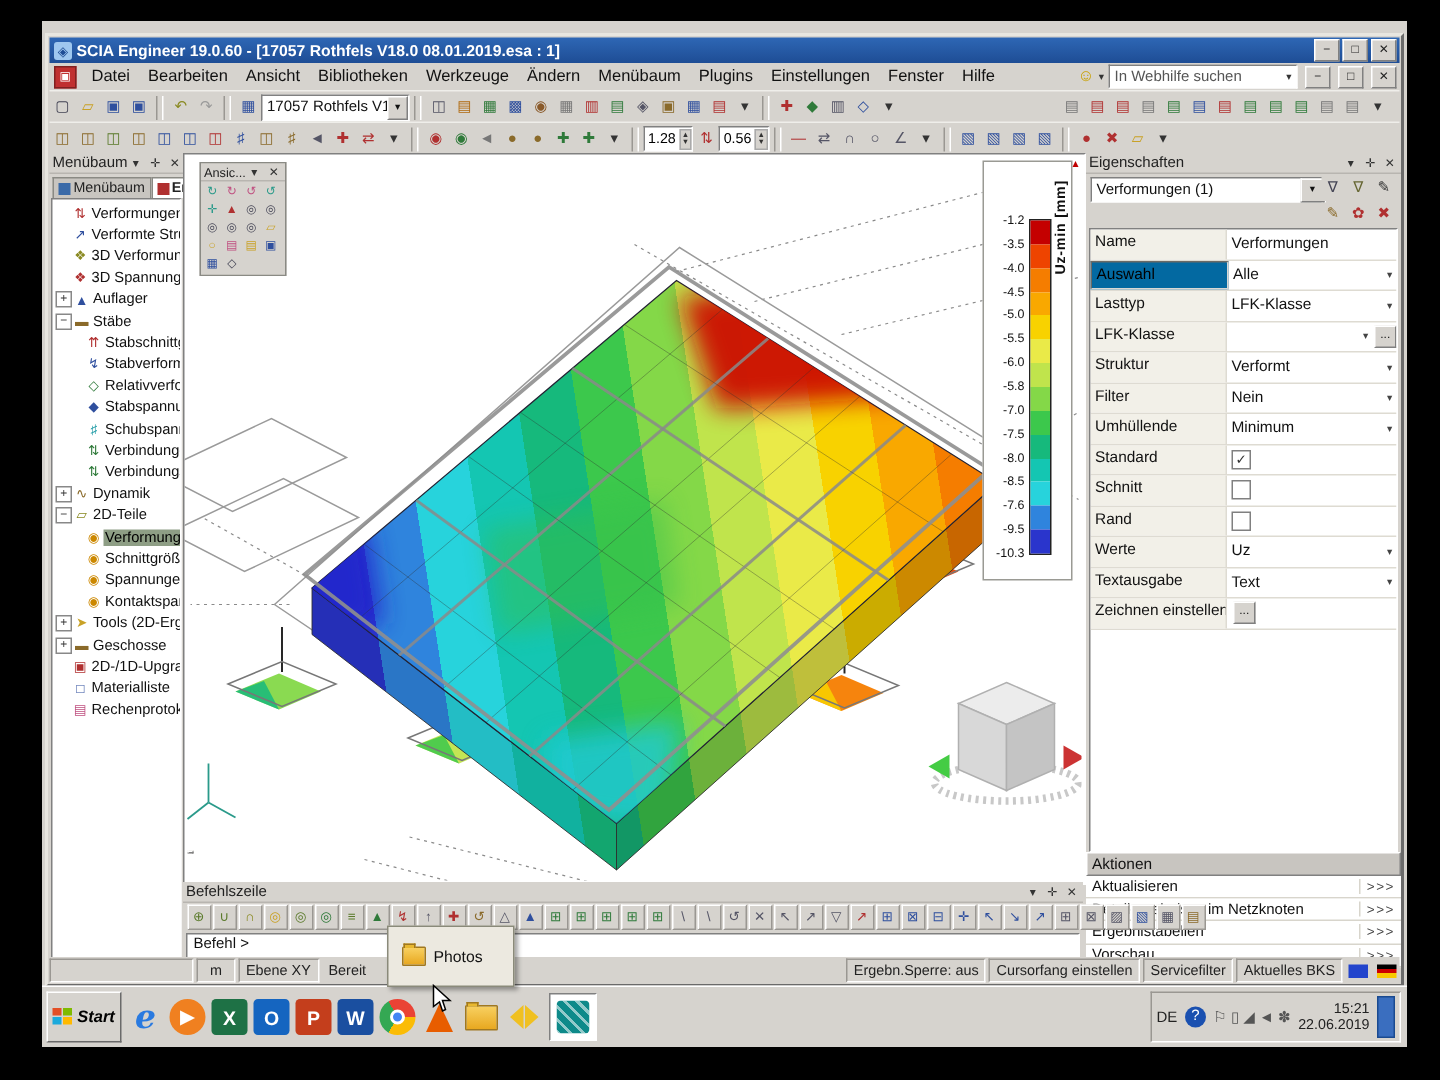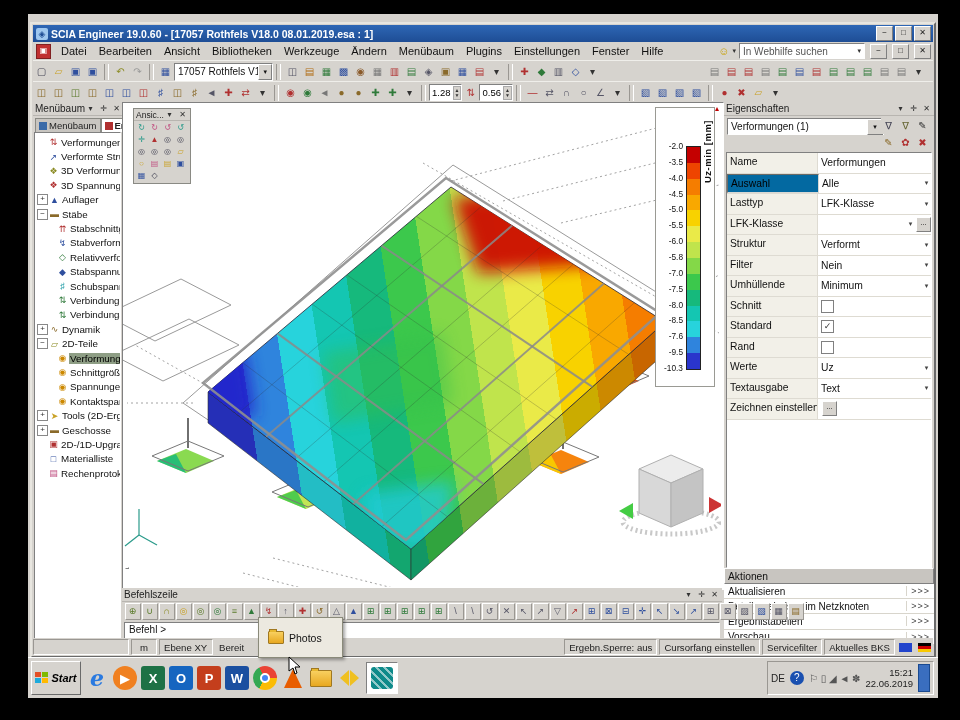--- a/index.html
+++ b/index.html
@@ -623,21 +623,21 @@
               <div style="background: rgb(192, 228, 76);"></div>
               <div style="background: rgb(132, 216, 72);"></div>
               <div style="background: rgb(60, 200, 76);"></div>
               <div style="background: rgb(22, 185, 124);"></div>
               <div style="background: rgb(20, 198, 178);"></div>
               <div style="background: rgb(39, 211, 220);"></div>
               <div style="background: rgb(47, 132, 221);"></div>
               <div style="background: rgb(42, 53, 204);"></div>
             </div>
           <div id="legend-ticks">
-              <span class="ltick" style="top: 38px;">-2.0</span>
+              <span class="ltick" style="top: 38px;">-1.2</span>
               <span class="ltick" style="top: 53.8571px;">-3.5</span>
               <span class="ltick" style="top: 69.7143px;">-4.0</span>
               <span class="ltick" style="top: 85.5714px;">-4.5</span>
               <span class="ltick" style="top: 101.429px;">-5.0</span>
               <span class="ltick" style="top: 117.286px;">-5.5</span>
               <span class="ltick" style="top: 133.143px;">-6.0</span>
               <span class="ltick" style="top: 149px;">-5.8</span>
               <span class="ltick" style="top: 164.857px;">-7.0</span>
               <span class="ltick" style="top: 180.714px;">-7.5</span>
               <span class="ltick" style="top: 196.571px;">-8.0</span>
@@ -725,29 +725,29 @@
               </div>
             </div>
             <div class="prow">
               <div class="plab">Umhüllende</div>
               <div class="pval">
                 <span class="pvt">Minimum</span>
                 <span class="dda">▾</span>
               </div>
             </div>
             <div class="prow">
+              <div class="plab">Standard</div>
+              <div class="pval">
+                <span class="pcb">✓</span>
+              </div>
+            </div>
+            <div class="prow">
               <div class="plab">Schnitt</div>
               <div class="pval">
                 <span class="pcb"></span>
-              </div>
-            </div>
-            <div class="prow">
-              <div class="plab">Standard</div>
-              <div class="pval">
-                <span class="pcb">✓</span>
               </div>
             </div>
             <div class="prow">
               <div class="plab">Rand</div>
               <div class="pval">
                 <span class="pcb"></span>
               </div>
             </div>
             <div class="prow">
               <div class="plab">Werte</div>

